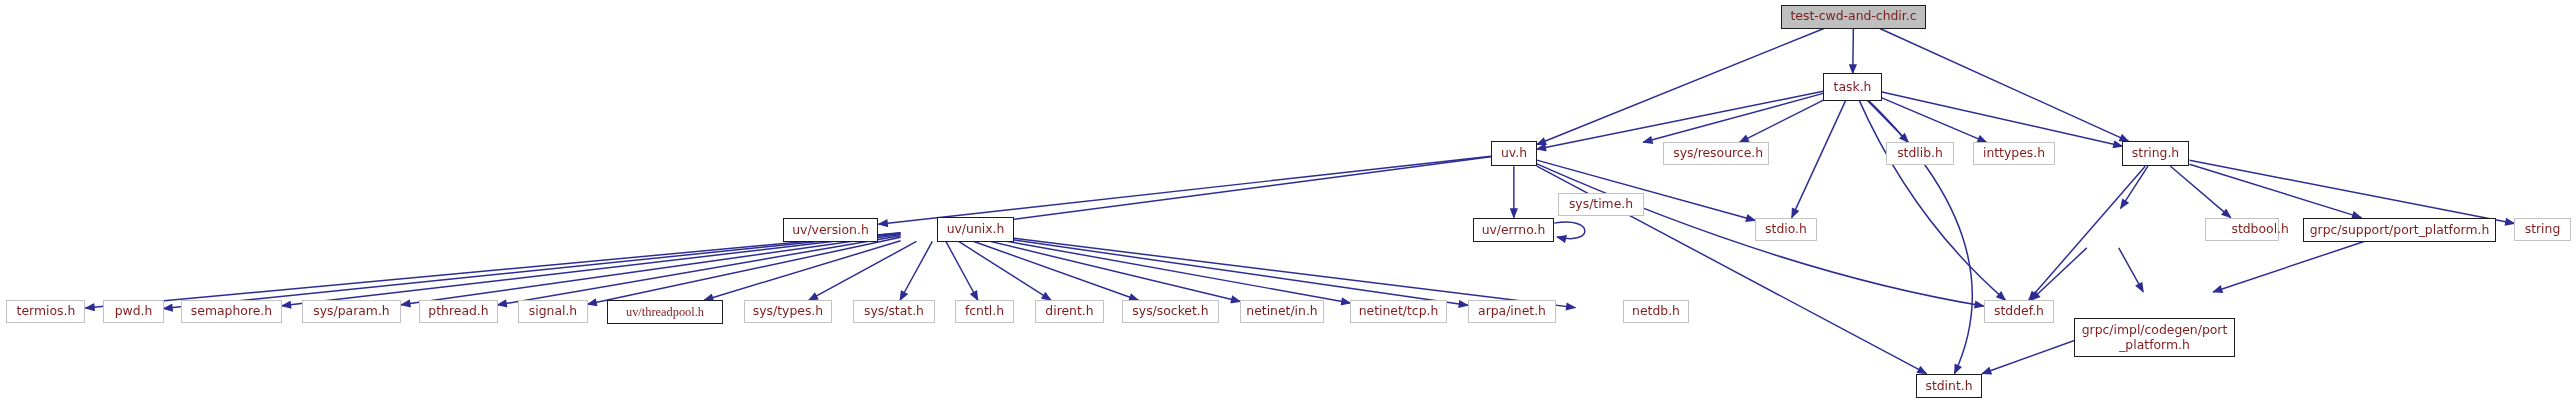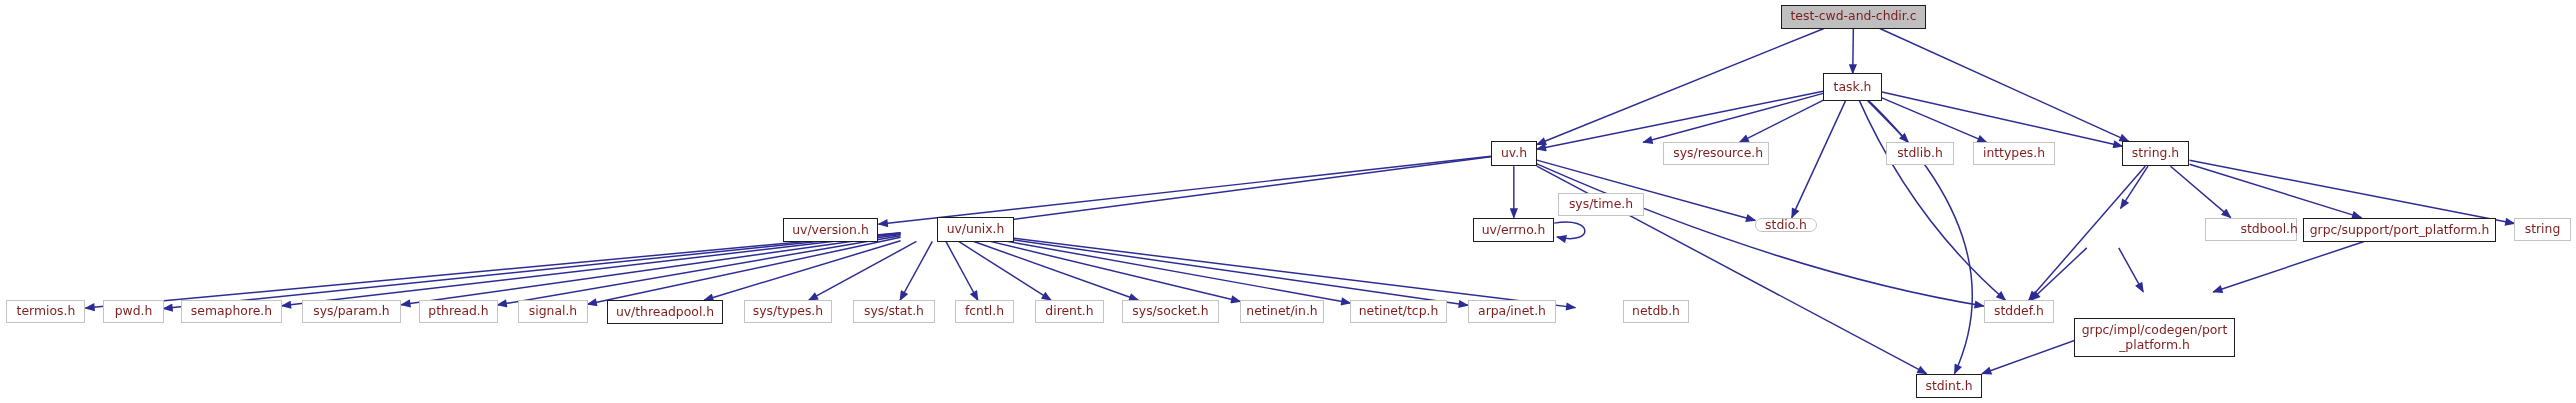--- a/index.html
+++ b/index.html
@@ -87,31 +87,31 @@
     <div class="node linked" style="left: 1823px; top: 73px; width: 59px; height: 28px;">task.h</div>
     <div class="node linked" style="left: 1491px; top: 141px; width: 46px; height: 25px;">uv.h</div>
     <div class="node external" style="left: 1558px; top: 146px; width: 86px; height: 23px; margin-top: 47px;">sys/time.h</div>
     <div class="node external" style="left: 1663px; top: 142px; width: 106px; height: 23px; padding-left: 8px;">sys/resource.h</div>
     <div class="node external" style="left: 1886px; top: 142px; width: 68px; height: 23px;">stdlib.h</div>
     <div class="node external" style="left: 1973px; top: 142px; width: 82px; height: 23px;">inttypes.h</div>
     <div class="node linked" style="left: 2122px; top: 141px; width: 67px; height: 25px;">string.h</div>
     <div class="node linked" style="left: 783px; top: 218px; width: 95px; height: 24px;">uv/version.h</div>
     <div class="node linked" style="left: 901px; top: 217px; width: 77px; height: 25px; margin-left: 36px;">uv/unix.h</div>
     <div class="node linked" style="left: 1473px; top: 218px; width: 81px; height: 24px;">uv/errno.h</div>
-    <div class="node external" style="left: 1755px; top: 218px; width: 62px; height: 14px; border-radius: 9px;">stdio.h</div>
-    <div class="node external" style="left: 2205px; top: 218px; width: 92px; height: 23px; padding-left: 40px;">stdbool.h</div>
+    <div class="node external" style="left: 1755px; top: 218px; width: 62px; height: 23px;">stdio.h</div>
+    <div class="node external" style="left: 2205px; top: 218px; width: 74px; height: 23px; padding-left: 40px;">stdbool.h</div>
     <div class="node linked" style="left: 2303px; top: 218px; width: 193px; height: 24px;">grpc/support/port_platform.h</div>
     <div class="node external" style="left: 2514px; top: 218px; width: 57px; height: 23px;">string</div>
     <div class="node external" style="left: 6.4px; top: 300px; width: 79px; height: 23px;">termios.h</div>
     <div class="node external" style="left: 103px; top: 300px; width: 61px; height: 23px;">pwd.h</div>
     <div class="node external" style="left: 181px; top: 300px; width: 101px; height: 23px;">semaphore.h</div>
     <div class="node external" style="left: 302px; top: 300px; width: 99px; height: 23px;">sys/param.h</div>
     <div class="node external" style="left: 419px; top: 300px; width: 79px; height: 23px;">pthread.h</div>
     <div class="node external" style="left: 518px; top: 300px; width: 70px; height: 23px;">signal.h</div>
-    <div class="node linked" style="left: 607px; top: 300px; width: 116px; height: 24px;">uv/threadpool.h</div>
+    <div class="node linked" style="left: 607px; top: 300px; width: 116px; height: 24px; font-family: Liberation Serif, serif;">uv/threadpool.h</div>
     <div class="node external" style="left: 744px; top: 300px; width: 88px; height: 23px;">sys/types.h</div>
     <div class="node external" style="left: 853px; top: 300px; width: 82px; height: 23px;">sys/stat.h</div>
     <div class="node external" style="left: 955px; top: 300px; width: 59px; height: 23px;">fcntl.h</div>
     <div class="node external" style="left: 1035px; top: 300px; width: 69px; height: 23px;">dirent.h</div>
     <div class="node external" style="left: 1122px; top: 300px; width: 97px; height: 23px;">sys/socket.h</div>
     <div class="node external" style="left: 1240px; top: 300px; width: 84px; height: 23px;">netinet/in.h</div>
     <div class="node external" style="left: 1350px; top: 300px; width: 97px; height: 23px;">netinet/tcp.h</div>
     <div class="node external" style="left: 1468px; top: 300px; width: 88px; height: 23px;">arpa/inet.h</div>
     <div class="node external" style="left: 1575px; top: 300px; width: 66px; height: 23px; margin-left: 48px;">netdb.h</div>
     <div class="node external" style="left: 1984px; top: 300px; width: 70px; height: 23px;">stddef.h</div>

